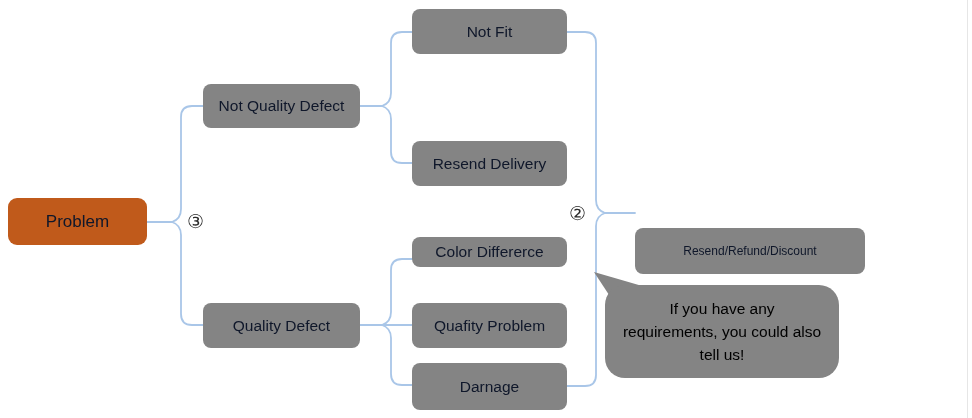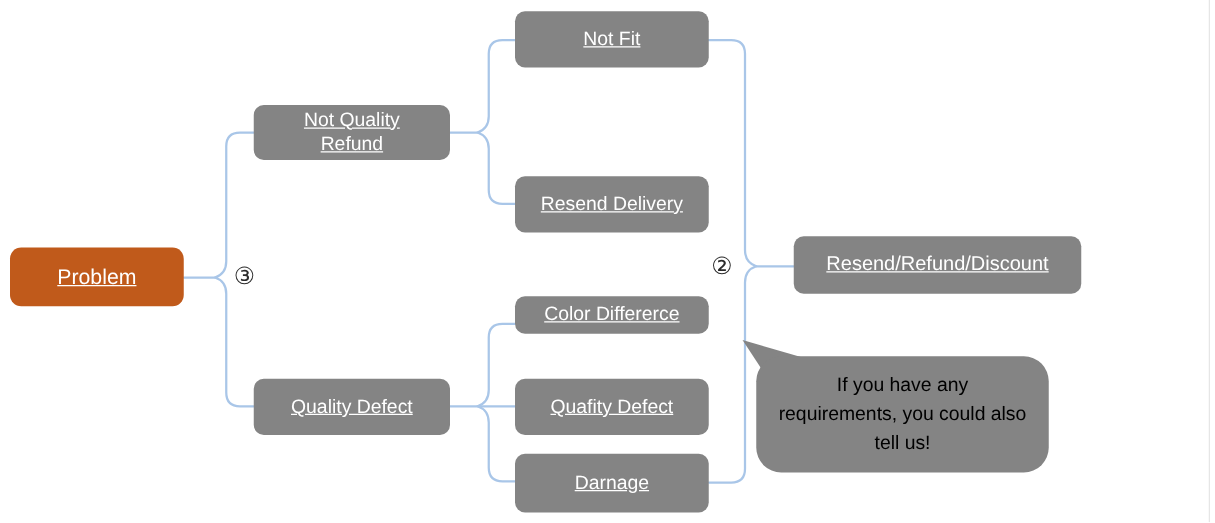--- a/index.html
+++ b/index.html
@@ -21,35 +21,35 @@
     width: 972px; height: 418px;
     pointer-events: none;
   }
   .node {
     position: absolute;
     display: flex;
     align-items: center;
     justify-content: center;
     text-align: center;
     border-radius: 8px;
-    color: #ffffff;
+    color: #0f172a;
     background: #848484;
     font-size: 15.5px;
     line-height: 1.25;
     box-sizing: border-box;
     padding: 2px 14px;
-    text-decoration: underline;
   }
   .node-root {
     background: #c05a1b;
     font-size: 17px;
     border-radius: 9px;
   }
   .node-outcome {
-    font-size: 16px;
+    font-size: 12px;
+    margin-top: 39px;
   }
   .marker {
     position: absolute;
     font-size: 19px;
     color: #2b2b2b;
     line-height: 20px;
     height: 20px;
   }
   .callout-body {
     position: absolute;
@@ -93,31 +93,31 @@
 
       <path d="M 567 32 L 585 32 Q 596 32 596 43 L 596 200 Q 596 210 605 213 Q 596 216 596 226 L 596 375 Q 596 386 585 386 L 567 386"></path>
       <path d="M 605 213 L 635 213"></path>
     </g>
 
     <polygon points="594,272 656,290 634,333" fill="#848484"></polygon>
   </svg>
 
   <div class="node node-root" style="left:8px; top:198px; width:139px; height:47px;">Problem</div>
 
-  <div class="node" style="left:203px; top:84px; width:157px; height:44px;">Not Quality Refund</div>
+  <div class="node" style="left:203px; top:84px; width:157px; height:44px;">Not Quality Defect</div>
 
   <div class="node" style="left:203px; top:303px; width:157px; height:45px;">Quality Defect</div>
 
   <div class="node" style="left:412px; top:9px; width:155px; height:45px;">Not Fit</div>
 
   <div class="node" style="left:412px; top:141px; width:155px; height:45px;">Resend Delivery</div>
 
   <div class="node" style="left:412px; top:237px; width:155px; height:30px;">Color Differerce</div>
 
-  <div class="node" style="left:412px; top:303px; width:155px; height:45px;">Quafity Defect</div>
+  <div class="node" style="left:412px; top:303px; width:155px; height:45px;">Quafity Problem</div>
 
   <div class="node" style="left:412px; top:363px; width:155px; height:47px;">Darnage</div>
 
   <div class="node node-outcome" style="left:635px; top:189px; width:230px; height:46px;">Resend/Refund/Discount</div>
 
   <span class="marker" style="left:187px; top:212px;">③</span>
 
   <span class="marker" style="left:569px; top:204px;">②</span>
 
   <div class="callout-body">

